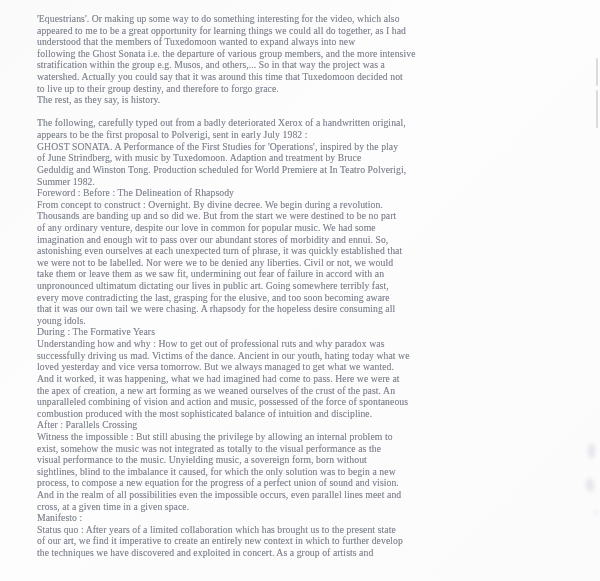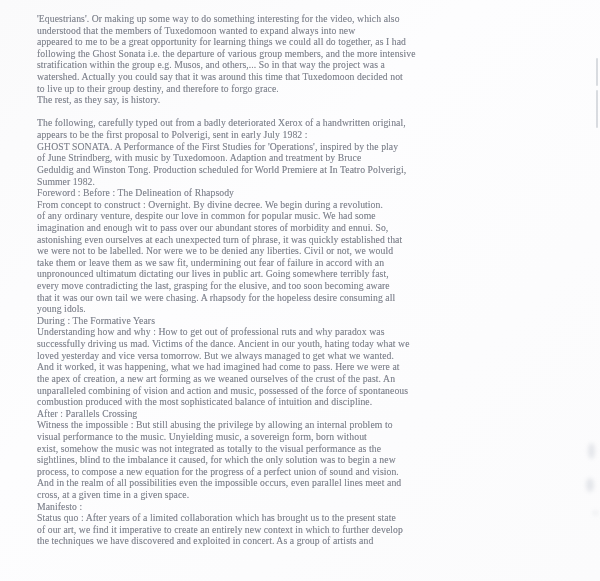--- a/index.html
+++ b/index.html
@@ -55,57 +55,58 @@
   .smudge.s1 { left: 588px; top: 443px; width: 7px; height: 16px; }
   .smudge.s2 { left: 586px; top: 478px; width: 8px; height: 14px; }
   .smudge.s3 { left: 593px; top: 510px; width: 5px; height: 6px; opacity: 0.2; }
 </style>
 </head>
 <body>
 
 <div class="page">
   <div class="text-block">
       <div class="line">'Equestrians'. Or making up some way to do something interesting for the video, which also</div>
+      <div class="line">appeared to me to be a great opportunity for learning things we could all do together, as I had</div>
       <div class="line">understood that the members of Tuxedomoon wanted to expand always into new</div>
-      <div class="line">appeared to me to be a great opportunity for learning things we could all do together, as I had</div>
       <div class="line">following the Ghost Sonata i.e. the departure of various group members, and the more intensive</div>
       <div class="line">stratification within the group e.g. Musos, and others,... So in that way the project was a</div>
       <div class="line">watershed. Actually you could say that it was around this time that Tuxedomoon decided not</div>
       <div class="line">to live up to their group destiny, and therefore to forgo grace.</div>
       <div class="line">The rest, as they say, is history.</div>
       <div class="line">&nbsp;</div>
       <div class="line">The following, carefully typed out from a badly deteriorated Xerox of a handwritten original,</div>
       <div class="line">appears to be the first proposal to Polverigi, sent in early July 1982 :</div>
       <div class="line">GHOST SONATA. A Performance of the First Studies for 'Operations', inspired by the play</div>
       <div class="line">of June Strindberg, with music by Tuxedomoon. Adaption and treatment by Bruce</div>
       <div class="line">Geduldig and Winston Tong. Production scheduled for World Premiere at In Teatro Polverigi,</div>
       <div class="line">Summer 1982.</div>
       <div class="line">Foreword : Before : The Delineation of Rhapsody</div>
       <div class="line">From concept to construct : Overnight. By divine decree. We begin during a revolution.</div>
+      <div class="line">Thousands are banding up and so did we. But from the start we were destined to be no part</div>
       <div class="line">of any ordinary venture, despite our love in common for popular music. We had some</div>
       <div class="line">imagination and enough wit to pass over our abundant stores of morbidity and ennui. So,</div>
       <div class="line">astonishing even ourselves at each unexpected turn of phrase, it was quickly established that</div>
       <div class="line">we were not to be labelled. Nor were we to be denied any liberties. Civil or not, we would</div>
       <div class="line">take them or leave them as we saw fit, undermining out fear of failure in accord with an</div>
       <div class="line">unpronounced ultimatum dictating our lives in public art. Going somewhere terribly fast,</div>
       <div class="line">every move contradicting the last, grasping for the elusive, and too soon becoming aware</div>
       <div class="line">that it was our own tail we were chasing. A rhapsody for the hopeless desire consuming all</div>
       <div class="line">young idols.</div>
       <div class="line">During : The Formative Years</div>
       <div class="line">Understanding how and why : How to get out of professional ruts and why paradox was</div>
       <div class="line">successfully driving us mad. Victims of the dance. Ancient in our youth, hating today what we</div>
       <div class="line">loved yesterday and vice versa tomorrow. But we always managed to get what we wanted.</div>
       <div class="line">And it worked, it was happening, what we had imagined had come to pass. Here we were at</div>
       <div class="line">the apex of creation, a new art forming as we weaned ourselves of the crust of the past. An</div>
       <div class="line">unparalleled combining of vision and action and music, possessed of the force of spontaneous</div>
       <div class="line">combustion produced with the most sophisticated balance of intuition and discipline.</div>
       <div class="line">After : Parallels Crossing</div>
       <div class="line">Witness the impossible : But still abusing the privilege by allowing an internal problem to</div>
+      <div class="line">exist, somehow the music was not integrated as totally to the visual performance as the</div>
       <div class="line">visual performance to the music. Unyielding music, a sovereign form, born without</div>
-      <div class="line">exist, somehow the music was not integrated as totally to the visual performance as the</div>
       <div class="line">sightlines, blind to the imbalance it caused, for which the only solution was to begin a new</div>
       <div class="line">process, to compose a new equation for the progress of a perfect union of sound and vision.</div>
       <div class="line">And in the realm of all possibilities even the impossible occurs, even parallel lines meet and</div>
       <div class="line">cross, at a given time in a given space.</div>
       <div class="line">Manifesto :</div>
       <div class="line">Status quo : After years of a limited collaboration which has brought us to the present state</div>
       <div class="line">of our art, we find it imperative to create an entirely new context in which to further develop</div>
       <div class="line">the techniques we have discovered and exploited in concert. As a group of artists and</div>
     </div>
 

